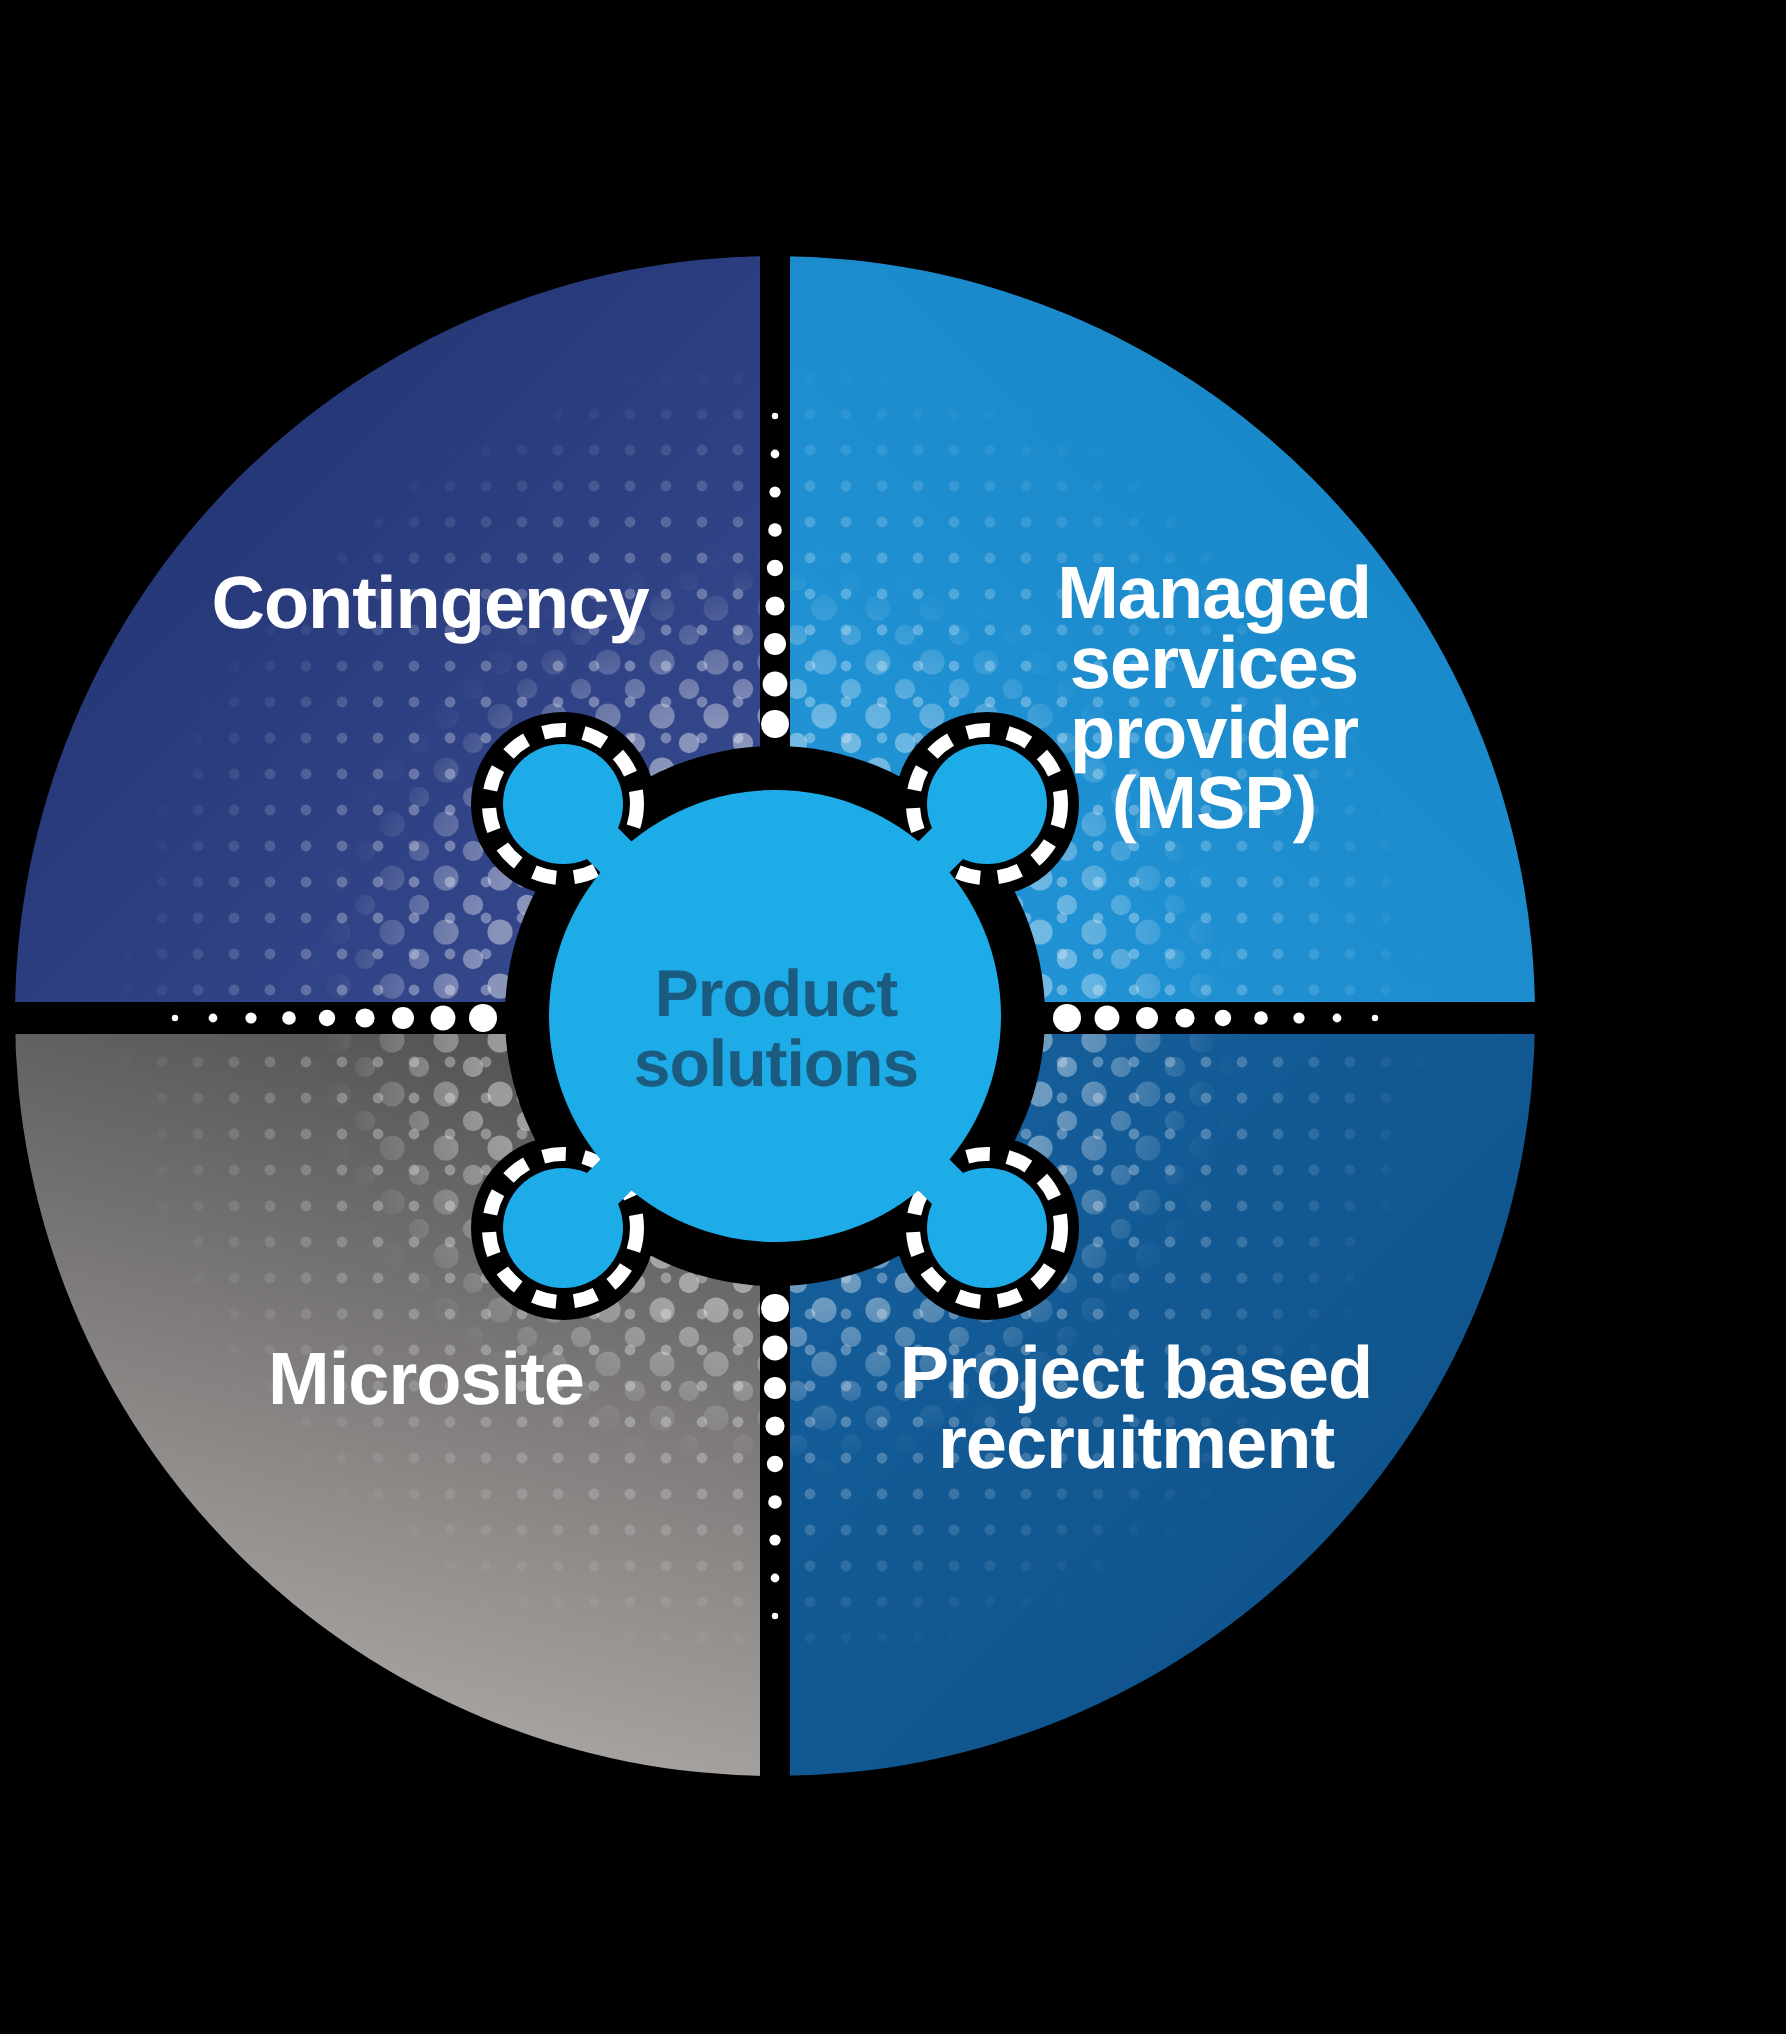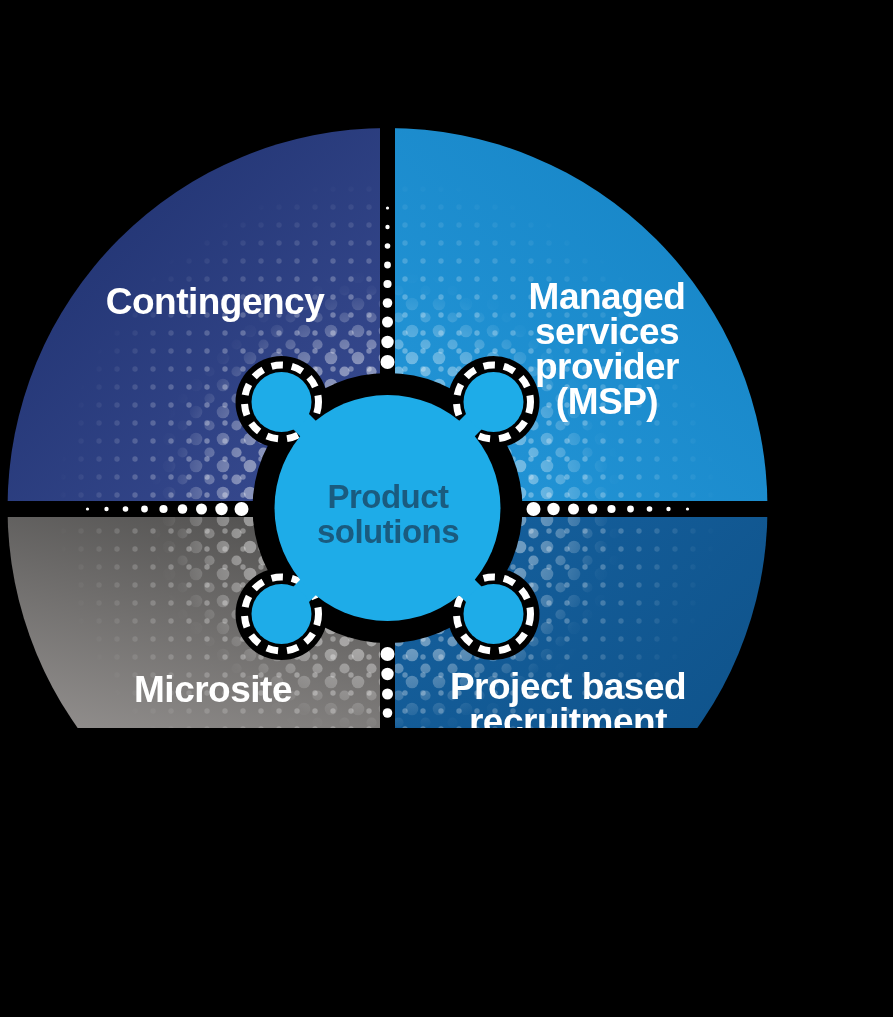--- a/index.html
+++ b/index.html
@@ -1,16 +1,16 @@
 <!DOCTYPE html>
 <html><head>
 <meta charset="utf-8">
 <style>
   html, body { margin: 0; padding: 0; background: #000; }
-  .stage { width: 893px; height: 728px; position: relative; overflow: hidden; }
+  .stage { width: 893px; height: 1017px; position: relative; overflow: hidden; }
   text {
     font-family: "Liberation Sans", "DejaVu Sans", sans-serif;
     font-weight: bold;
     text-anchor: middle;
     letter-spacing: -0.5px;
   }
   .qlabel { font-size: 37px; }
   .hublabel { font-size: 33px; }
 </style>
 </head>

